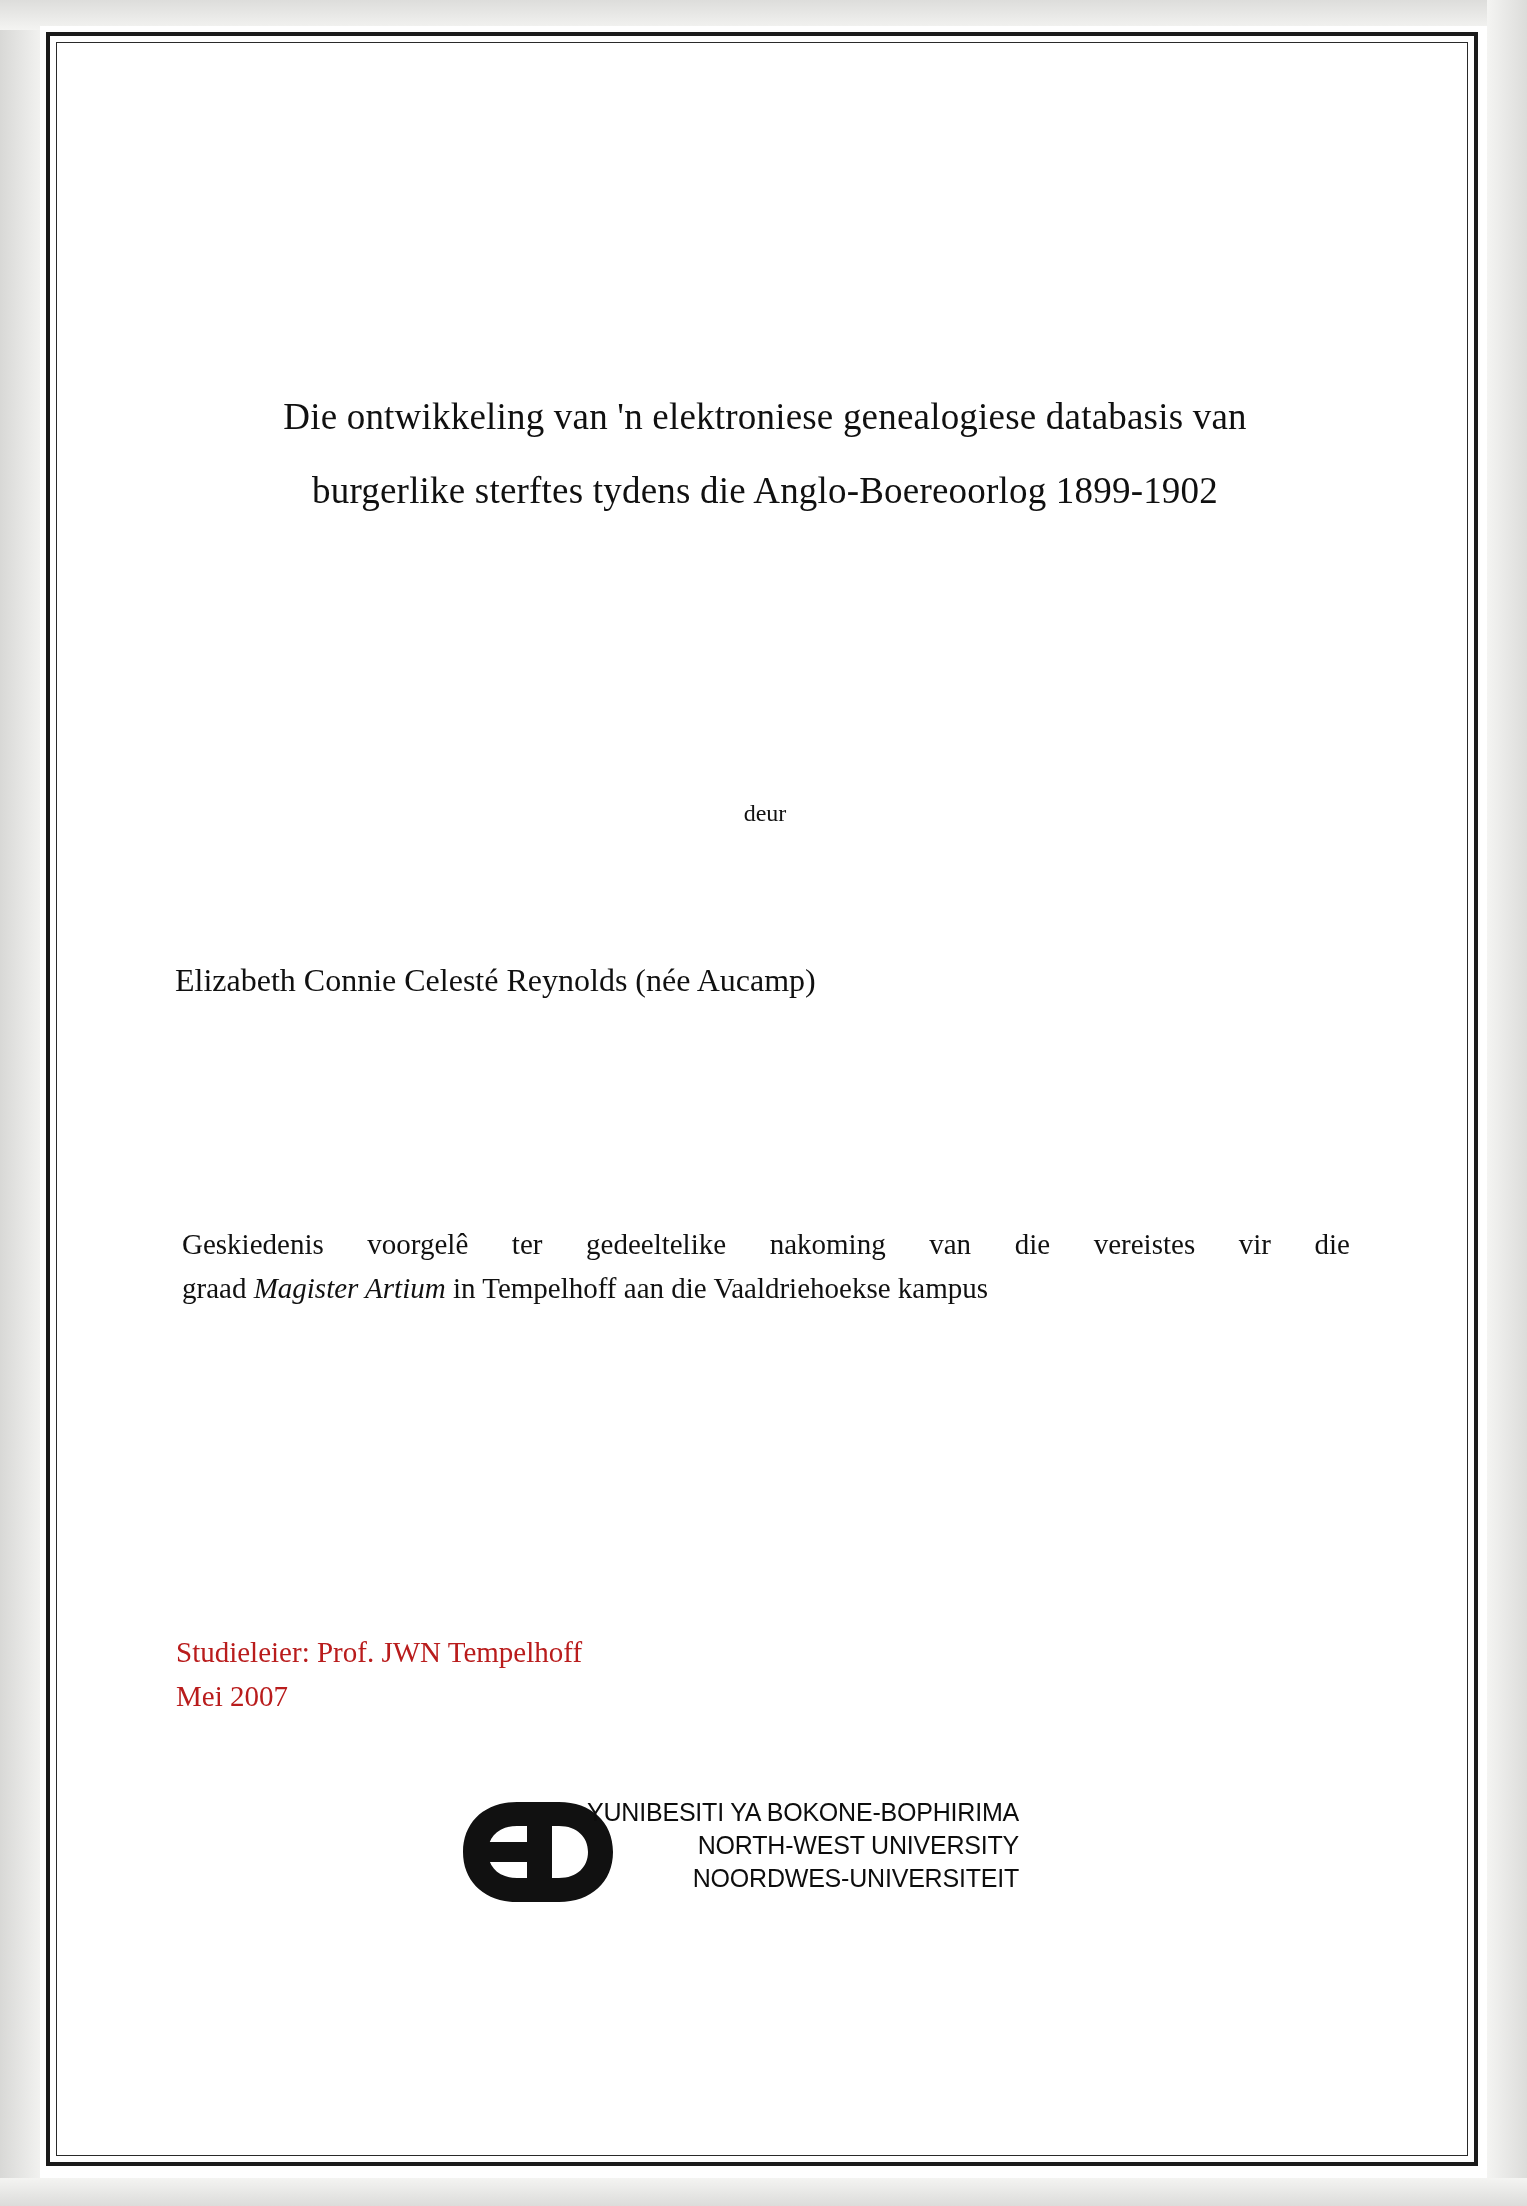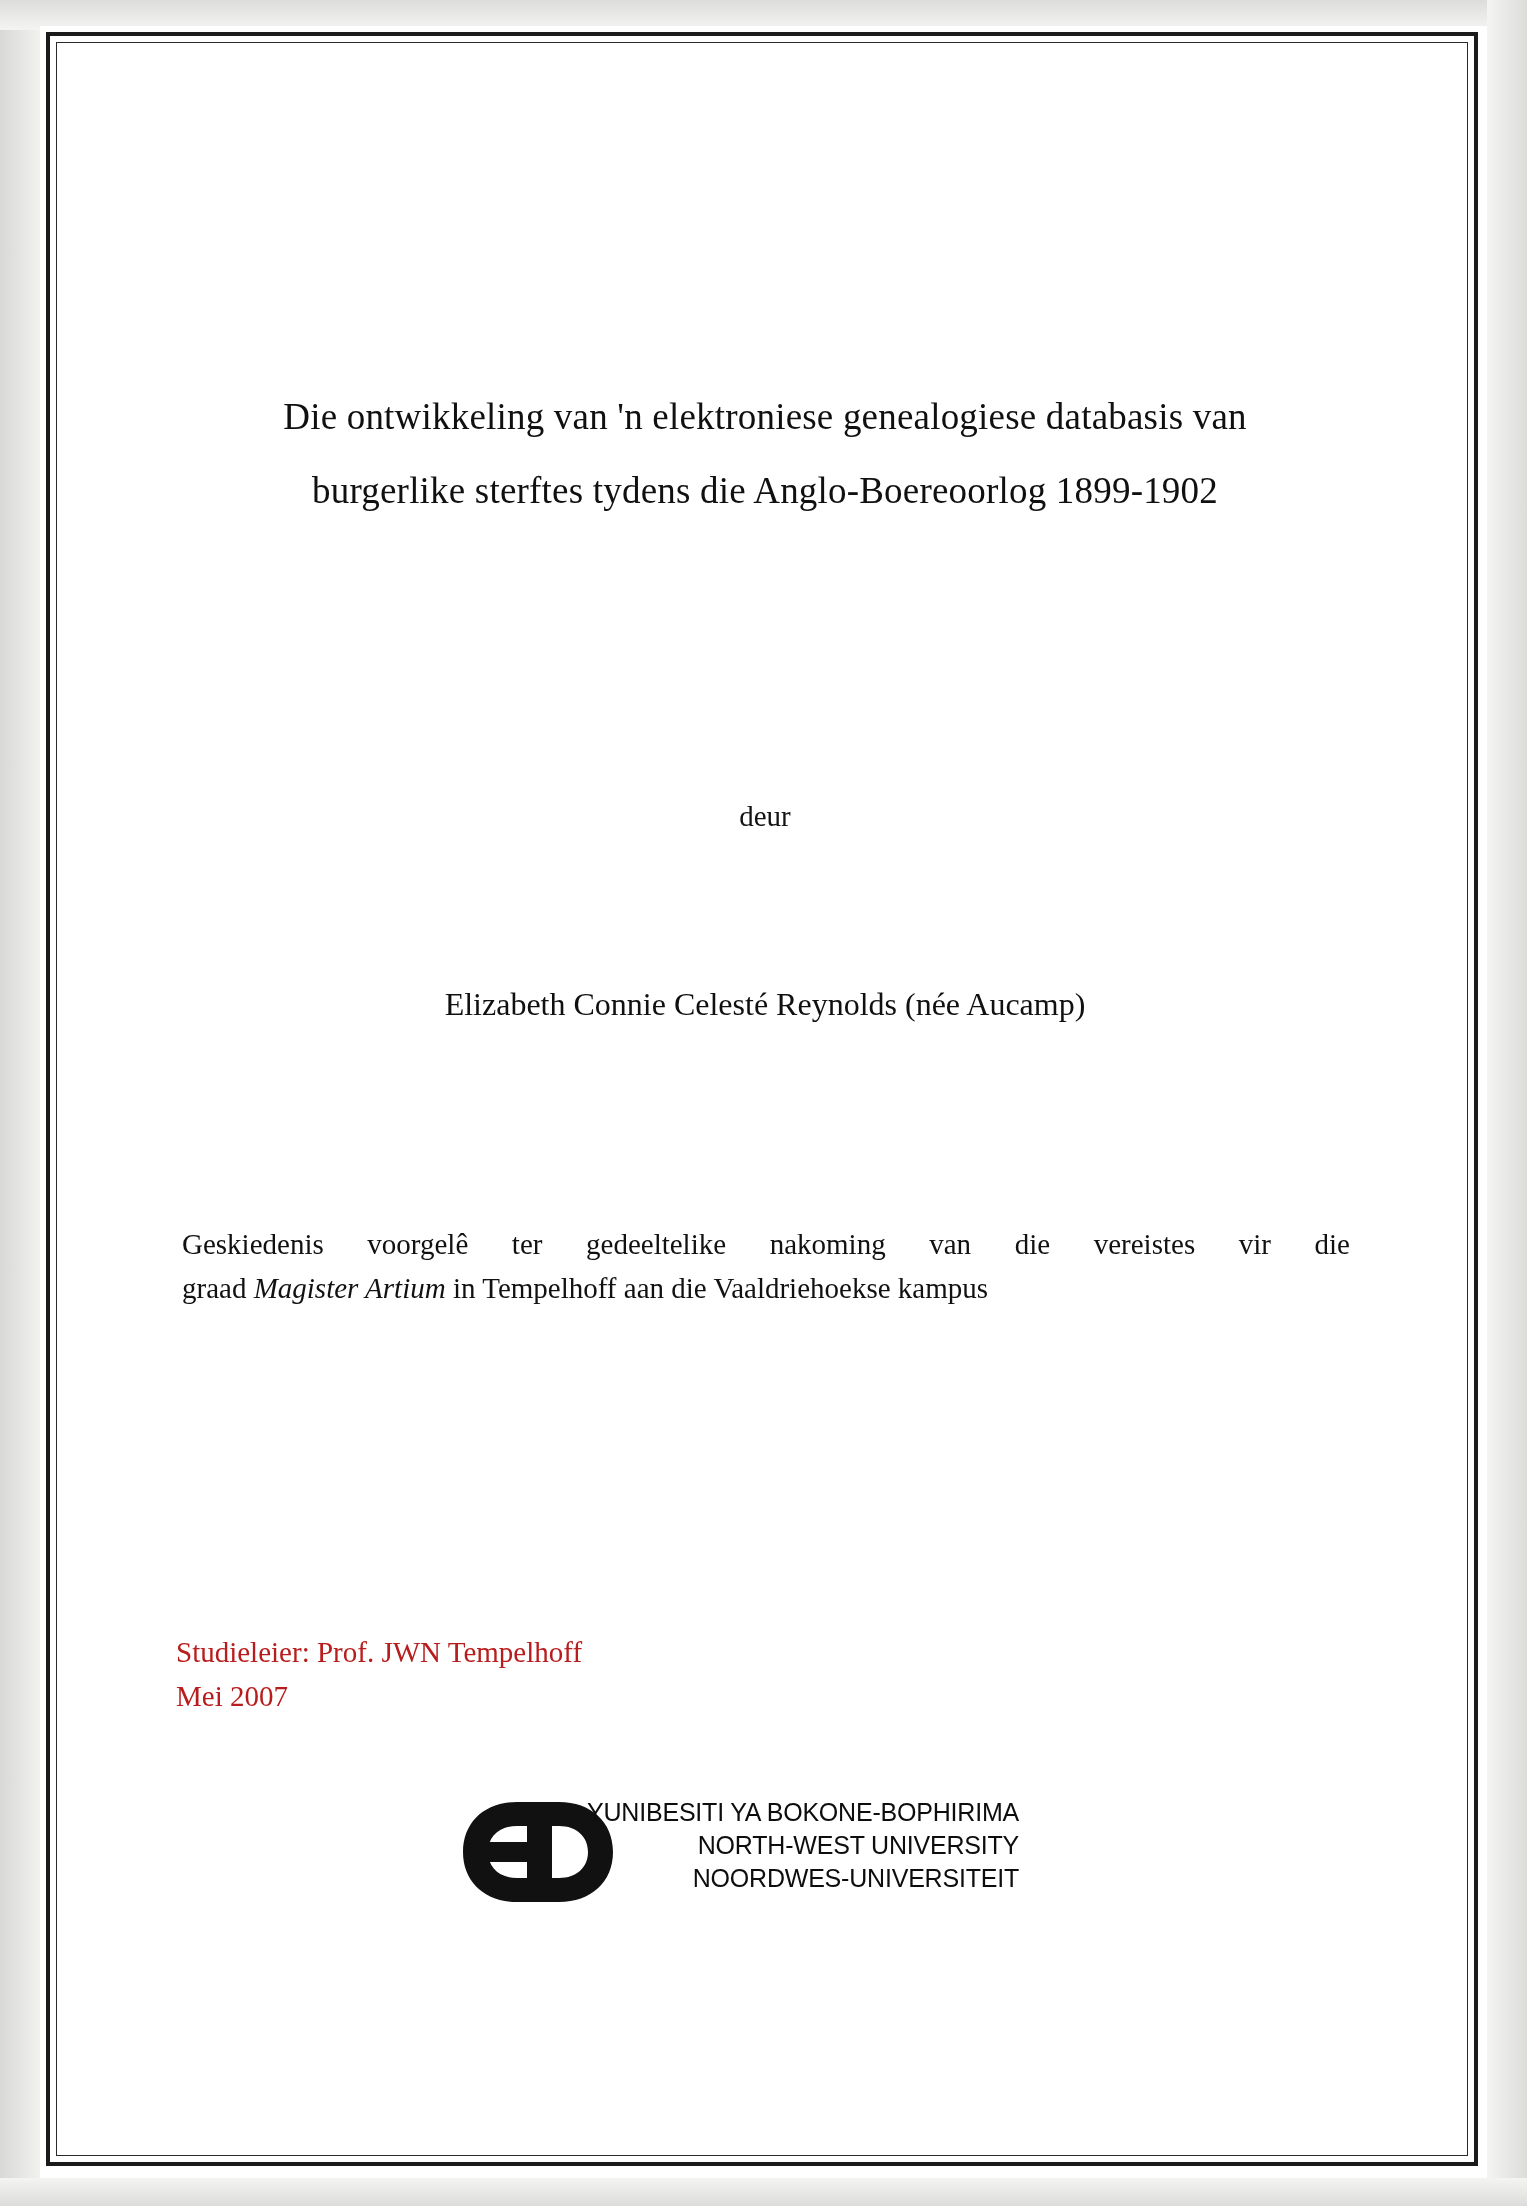--- a/index.html
+++ b/index.html
@@ -75,33 +75,31 @@
     letter-spacing: 0.2px;
     color: #101010;
   }
 
   .by-word {
     position: absolute;
     left: 175px;
     top: 800px;
     width: 1180px;
     text-align: center;
-    font-size: 29px;
+    font-size: 24px;
     color: #131313;
   }
 
   .author {
     position: absolute;
     left: 175px;
     top: 962px;
     width: 1180px;
-    text-align: center;
     font-size: 32px;
     color: #101010;
-    margin-top: 24px;
   }
 
   .statement {
     position: absolute;
     left: 182px;
     top: 1222px;
     width: 1168px;
     font-size: 29px;
     line-height: 44px;
     color: #111111;

